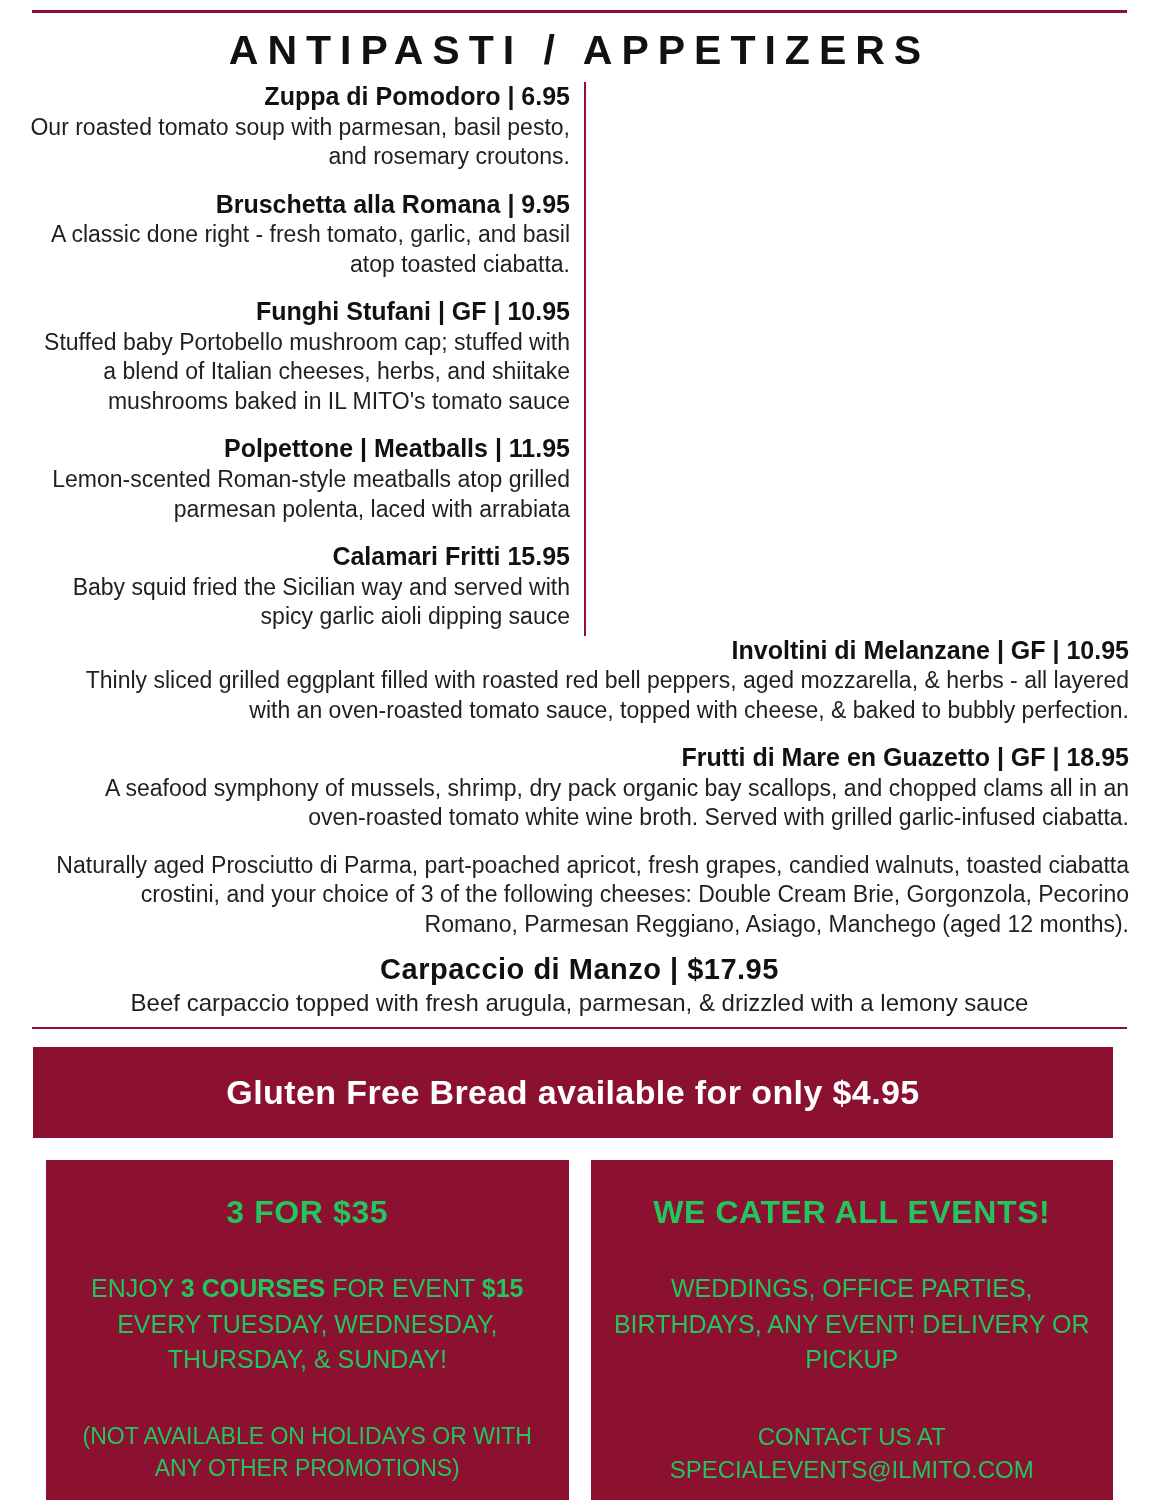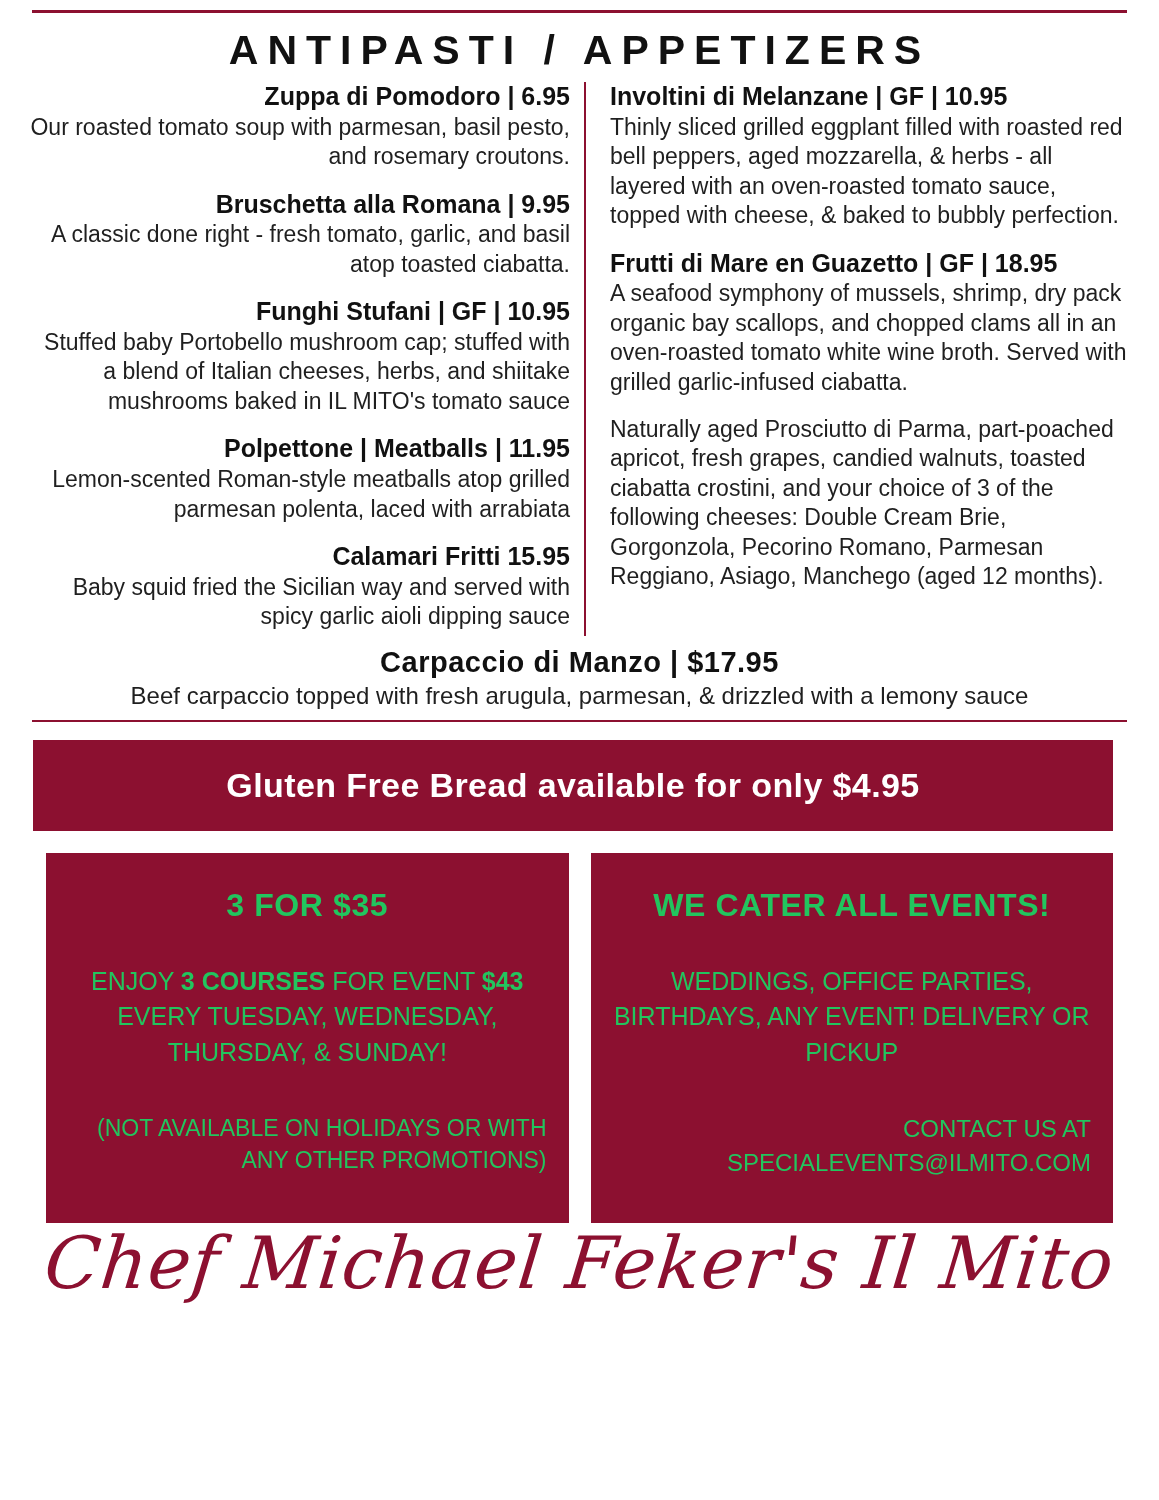--- a/index.html
+++ b/index.html
@@ -34,36 +34,36 @@
     text-align: center;
     font-size: 41px;
     font-weight: bold;
     letter-spacing: 9px;
     margin: 14px 0 8px 0;
     color: #111111;
     font-family: "Liberation Sans", sans-serif;
   }
   .columns {
     display: flex;
-    flex-direction: row;
+    flex-direction: column;
     align-items: stretch;
     padding: 0 12px;
   }
   .col-left {
     width: 556px;
     box-sizing: border-box;
     padding-right: 14px;
     border-right: 2px solid #8c1030;
     text-align: right;
   }
   .col-right {
     flex: 1;
     box-sizing: border-box;
     padding-left: 24px;
-    text-align: left;
+    text-align: right;
   }
   .item {
     margin-bottom: 18px;
   }
   .item:last-child {
     margin-bottom: 4px;
   }
   .item-name {
     font-size: 25px;
     font-weight: bold;
@@ -127,21 +127,20 @@
   .promo-body {
     font-size: 25px;
     line-height: 1.42;
     font-weight: 400;
   }
   .promo-body .em { font-weight: bold; }
   .promo-note {
     font-size: 23px;
     line-height: 1.4;
     margin-top: 42px;
-    text-align: right;
   }
   .promo-right .promo-note { font-size: 24px; }
 
   .signature {
     text-align: center;
     color: #8c1030;
     font-family: "DejaVu Serif", serif;
     font-style: italic;
     font-size: 72px;
     line-height: 1;
@@ -217,21 +216,21 @@
 
   <div class="rule-bottom"></div>
 
   <div class="banner">Gluten Free Bread available for only $4.95</div>
 
   <div class="promos">
 
     <div class="promo promo-left">
       <div class="promo-title">3 FOR $35</div>
       <div class="promo-body">
-        <span>ENJOY </span><span class="em">3 COURSES</span><span> FOR EVENT </span><span class="em">$43</span><span> EVERY TUESDAY, WEDNESDAY, THURSDAY, &amp; SUNDAY!</span>
+        <span>ENJOY </span><span class="em">3 COURSES</span><span> FOR EVENT </span><span class="em">$15</span><span> EVERY TUESDAY, WEDNESDAY, THURSDAY, &amp; SUNDAY!</span>
       </div>
       <div class="promo-note">(NOT AVAILABLE ON HOLIDAYS OR WITH ANY OTHER PROMOTIONS)</div>
     </div>
 
     <div class="promo promo-right">
       <div class="promo-title">WE CATER ALL EVENTS!</div>
       <div class="promo-body">WEDDINGS, OFFICE PARTIES, BIRTHDAYS, ANY EVENT! DELIVERY OR PICKUP</div>
       <div class="promo-note">CONTACT US AT SPECIALEVENTS@ILMITO.COM</div>
     </div>
 

